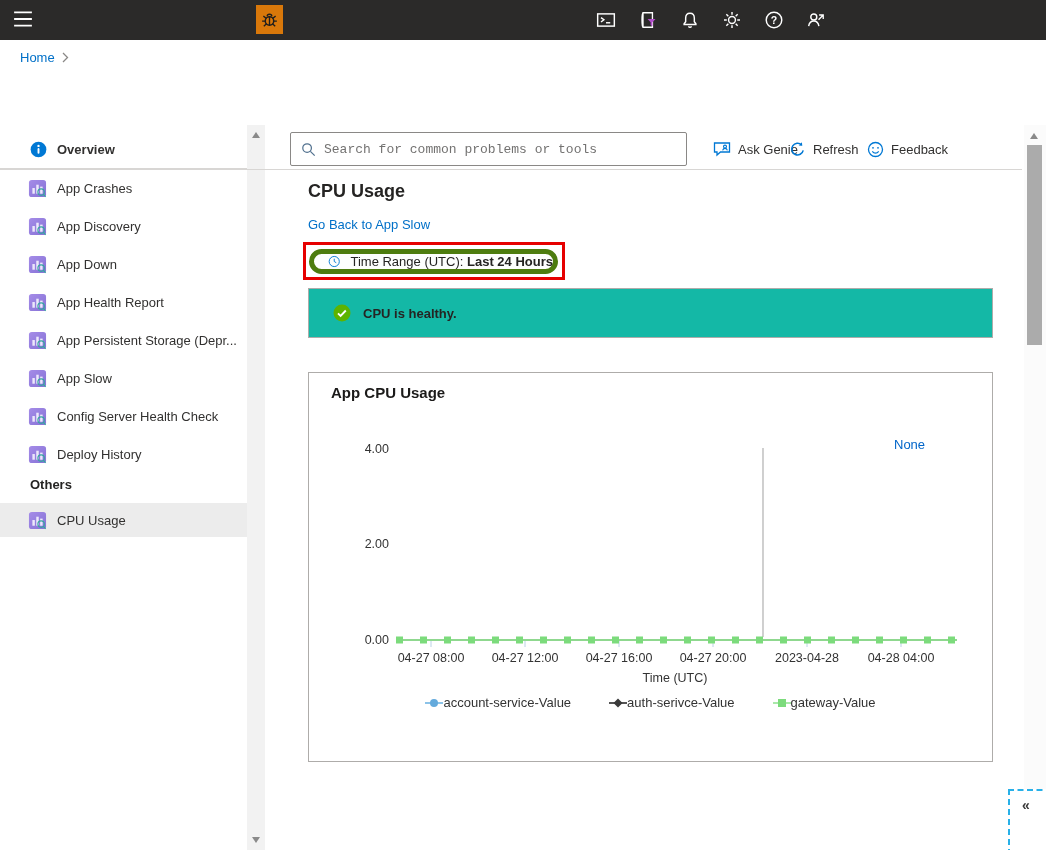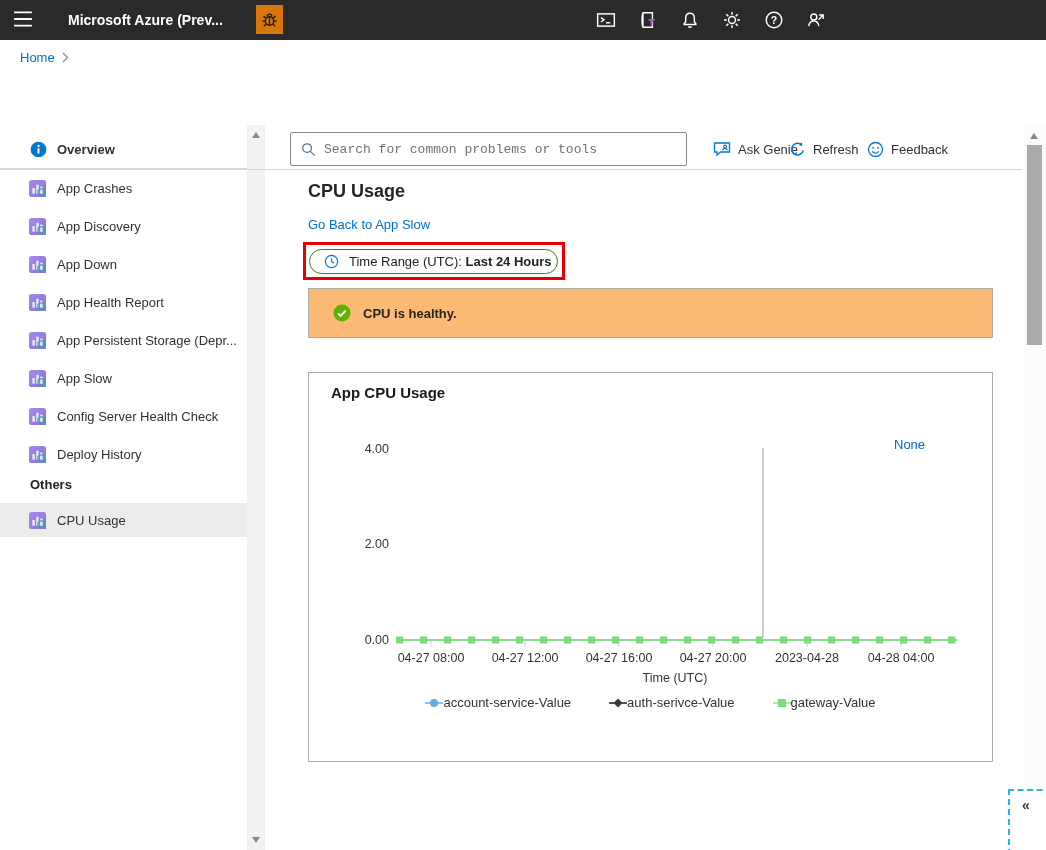--- a/index.html
+++ b/index.html
@@ -46,25 +46,25 @@
   .main-search { position:absolute; left:290px; top:132px; width:397px; height:34px; border:1px solid #8a8886; border-radius:2px; background:#fff; display:flex; align-items:center; padding:0 10px; }
   .main-search input { flex:1; border:none; outline:none; background:transparent; font-size:13px; color:#323130; font-family:Liberation Mono, monospace; margin-left:8px; }
   .main-search input::placeholder { color:#737271; opacity:1; }
   .tool-btn { position:absolute; top:138px; height:22px; display:flex; align-items:center; gap:7px; background:none; border:none; cursor:pointer; font-size:13px; color:#323130; font-family:"Liberation Sans",sans-serif; }
   .tb-genie { left:697px;padding-left:16px; } .tb-refresh { left:789px; } .tb-feedback { left:867px; }
 
   .main-heading { position:absolute; left:308px; top:181px; font-size:18px; font-weight:700; color:#252423; }
   .back-link { position:absolute; left:308px; top:217px; font-size:13px; color:#0070c8; text-decoration:none; cursor:pointer; }
 
   .annotation-box { position:absolute; left:303px; top:242px; width:262px; height:38px; border:3px solid #e60000; pointer-events:none; }
-  .time-pill { position:absolute; left:309px; top:249px; width:249px; height:25px; border:1px solid #4d7c0f; border-radius:13px; background:#fdfefe; display:flex; align-items:center; padding:0 0 0 14px; cursor:pointer; font-size:13px; color:#252423; font-family:"Liberation Sans",sans-serif; }
+  .time-pill { position:absolute; left:309px; top:249px; width:249px; height:25px; border:5px solid #4d7c0f; border-radius:13px; background:#fdfefe; display:flex; align-items:center; padding:0 0 0 14px; cursor:pointer; font-size:13px; color:#252423; font-family:"Liberation Sans",sans-serif; }
   .time-pill .txt { margin-left:10px; white-space:nowrap; }
   .time-pill b { font-weight:700; }
 
-  .banner { position:absolute; left:308px; top:288px; width:685px; height:50px; border:1px solid #aeacaa; background:#fdba74; display:flex; align-items:center; }
+  .banner { position:absolute; left:308px; top:288px; width:685px; height:50px; border:1px solid #aeacaa; background:#14b8a6; display:flex; align-items:center; }
   .banner .chk { margin-left:24px; width:18px; height:18px; }
   .banner .msg { margin-left:12px; font-size:13px; font-weight:700; color:#252423; }
 
   
   .card { position:absolute; left:308px; top:372px; width:685px; height:390px; border:1px solid #aeacaa; background:#fff; }
   .card h3 { position:absolute; left:22px; top:11px; font-size:15px; font-weight:700; color:#1b1a19; }
   .none-link { position:absolute; left:585px; top:64px; font-size:13px; color:#0065c9; text-decoration:none; cursor:pointer; }
   .chart-svg { position:absolute; left:0; top:0; }
   .chart-svg text { font-family:"Liberation Sans",sans-serif; fill:#333; font-size:12.5px; }
   .legend { position:absolute; left:0; top:322px; width:683px; display:flex; justify-content:center; gap:38px; align-items:center; }
@@ -103,21 +103,20 @@
       </symbol>
     </defs>
   </svg>
 
   <header class="topbar">
     <button class="hamburger">
       <svg viewBox="0 0 18 14" width="20" height="16">
           <path d="M1 1h16M1 7h16M1 13h16" stroke="#fff" stroke-width="1.7"></path>
         </svg>
     </button>
-    <div class="brand">Microsoft Azure (Prev...</div>
     <button class="bug-btn">
       <svg viewBox="0 0 18 18" width="19" height="19">
         <circle cx="9" cy="10.5" r="4" fill="none" stroke="#201f1e" stroke-width="1.4"></circle>
         <path d="M9 6.5v8M6.2 8l-3-2.2M11.8 8l3-2.2M5 10.5H2M13 10.5h3M6.2 13l-2.6 2.4M11.8 13l2.6 2.4M6.8 6c0-2.6 4.4-2.6 4.4 0" stroke="#201f1e" stroke-width="1.3" fill="none"></path>
       </svg>
     </button>
     <nav class="topicons">
       <button class="topicon">
         <svg viewBox="0 0 18 18" width="20" height="20">
           <rect x="1.5" y="3.5" width="15" height="11" fill="none" stroke="#fff" stroke-width="1.3"></rect>

